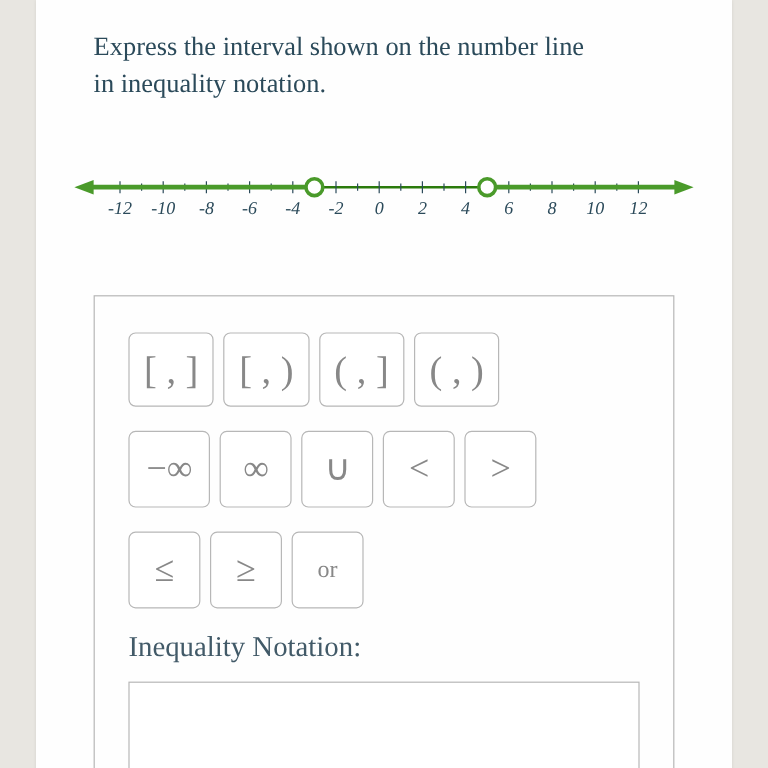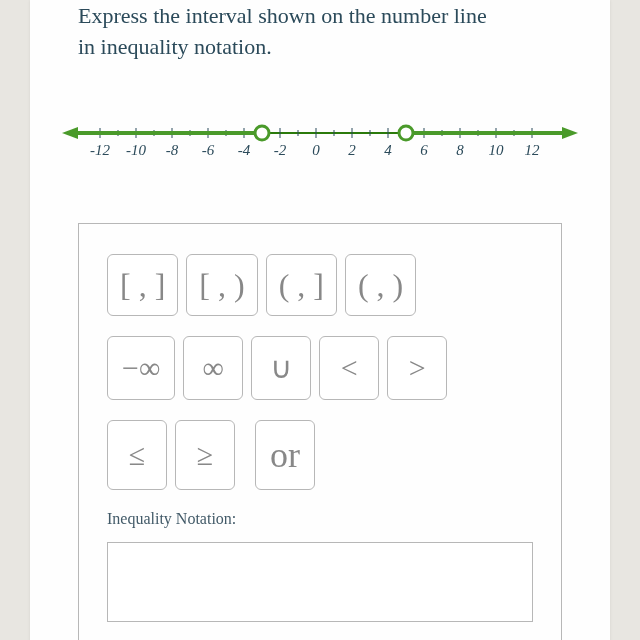--- a/index.html
+++ b/index.html
@@ -19,21 +19,21 @@
     box-shadow: 0 0 3px rgba(0,0,0,0.08);
     padding: 0 0 40px 0;
     position: relative;
     top: 0;
     min-height: 700px;
   }
   .prompt {
     color: #2b4a5a;
     font-size: 22px;
     line-height: 1.4;
-    padding: 1px 48px 0 48px;
+    padding: 24px 48px 0 48px;
     width: 520px;
   }
   .numberline-wrap {
     margin: 40px 30px 0 30px;
     height: 80px;
     position: relative;
     font-style: italic;
   }
   .nl-svg { width: 100%; height: 80px; }
   .answer-panel {
@@ -54,24 +54,24 @@
     color: #888;
     font-size: 30px;
     line-height: 1;
     padding: 16px 14px;
     min-width: 60px;
     text-align: center;
     cursor: pointer;
     font-family: Georgia, serif;
   }
   .sym-btn.tall { padding: 14px 12px; font-size: 32px; }
-  .sym-btn.or-btn { font-size: 36px; margin-left: 12px; }
+  .sym-btn.or-btn { font-size: 20px; }
   .notation-label {
     color: #425a68;
-    font-size: 16px;
+    font-size: 24px;
     margin-top: 10px;
     margin-bottom: 14px;
   }
   .answer-input {
     width: 100%;
     height: 80px;
     border: 1px solid #b7b7b7;
     background: #fff;
     font-size: 24px;
     padding: 10px;

